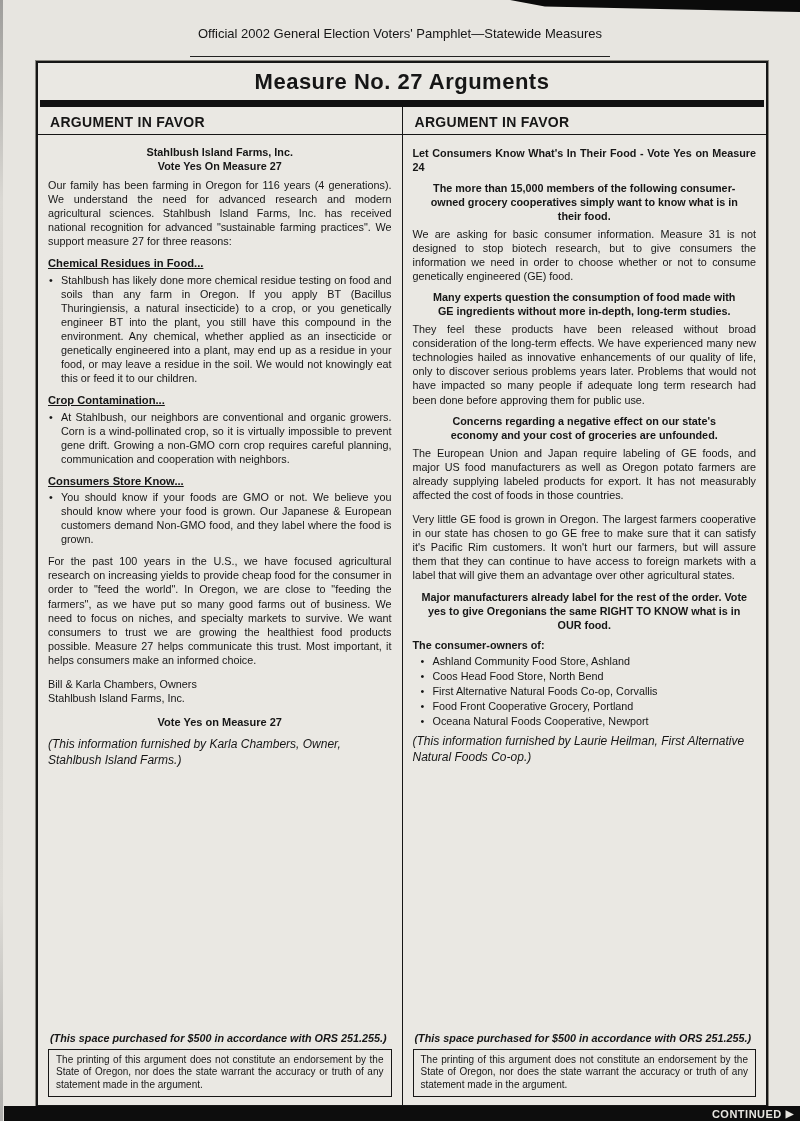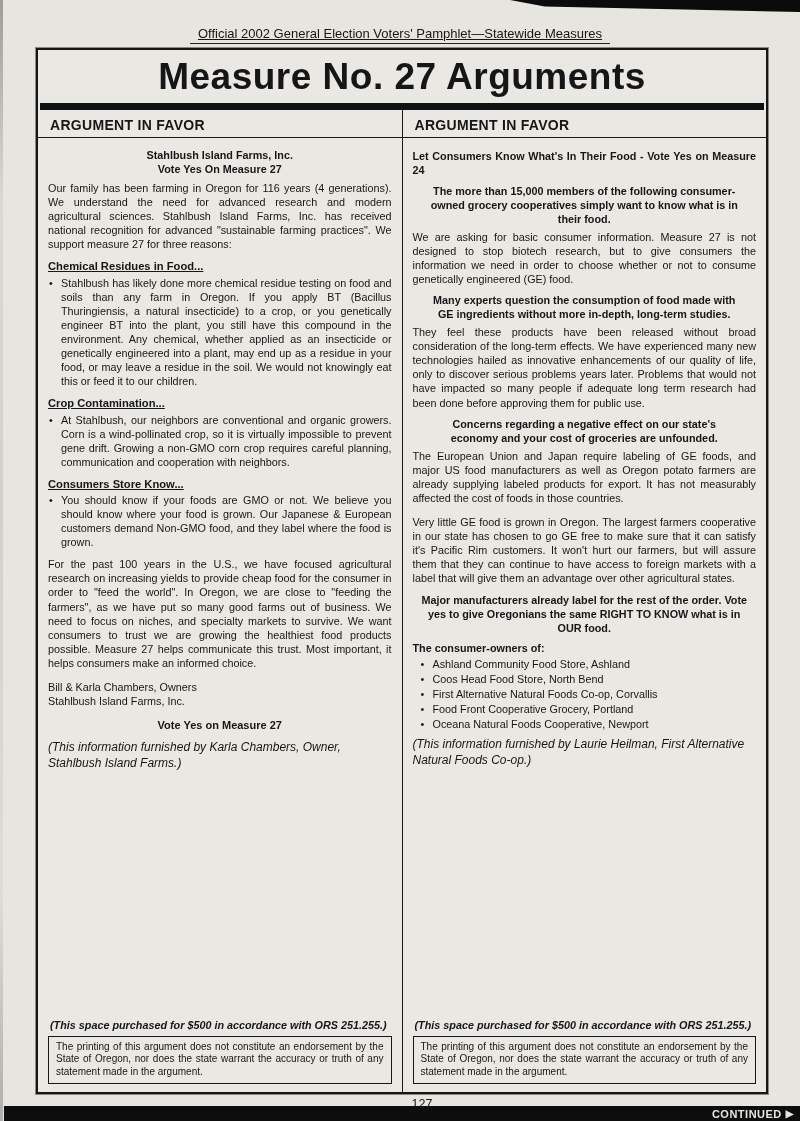--- a/index.html
+++ b/index.html
@@ -28,35 +28,34 @@
     opacity:.5;
   }
   .running-head{
     text-align:center;
     padding-top:26px;
     font-size:13px;
   }
   .running-head span{
     display:inline-block;
     border-bottom:1.5px solid #222;
-    padding:0 8px 2px 8px;
-    text-decoration:underline;
+    padding:0 8px 15px 8px;
   }
   .sheet{
     margin:4px 32px 0 36px;
     height:1046px;
     border:2px solid #161616;
     background:#eae8e3;
     box-shadow:0 0 0 1px #8a8881;
     display:flex;flex-direction:column;
     box-sizing:border-box;
   }
   .measure-title{
     text-align:center;
-    font-size:37px;
+    font-size:22px;
     font-weight:bold;
     letter-spacing:.5px;
     padding:6px 0 5px 0;
   }
   .thick-rule{
     height:7px;background:#111;margin:0 2px;
   }
   .columns{
     flex:1;display:flex;min-height:0;
   }
@@ -172,21 +171,21 @@
       </div>
 
       <div class="col right">
         <div class="arg-head">ARGUMENT IN FAVOR</div>
         <div class="arg-rule"></div>
 
         <div class="body-txt">
           <div class="para bold-title">Let Consumers Know What's In Their Food - Vote Yes on Measure 24</div>
 
           <div class="center-bold">The more than 15,000 members of the following consumer-owned grocery cooperatives simply want to know what is in their food.</div>
-          <div class="para" style="margin-top:0;">We are asking for basic consumer information. Measure 27 is not designed to stop biotech research, but to give consumers the information we need in order to choose whether or not to consume genetically engineered (GE) food.</div>
+          <div class="para" style="margin-top:0;">We are asking for basic consumer information. Measure 31 is not designed to stop biotech research, but to give consumers the information we need in order to choose whether or not to consume genetically engineered (GE) food.</div>
 
           <div class="center-bold">Many experts question the consumption of food made with GE ingredients without more in-depth, long-term studies.</div>
           <div class="para" style="margin-top:0;">They feel these products have been released without broad consideration of the long-term effects. We have experienced many new technologies hailed as innovative enhancements of our quality of life, only to discover serious problems years later. Problems that would not have impacted so many people if adequate long term research had been done before approving them for public use.</div>
 
           <div class="center-bold">Concerns regarding a negative effect on our state's economy and your cost of groceries are unfounded.</div>
           <div class="para" style="margin-top:0;">The European Union and Japan require labeling of GE foods, and major US food manufacturers as well as Oregon potato farmers are already supplying labeled products for export. It has not measurably affected the cost of foods in those countries.</div>
 
           <div class="para" style="margin-top:10px;">Very little GE food is grown in Oregon. The largest farmers cooperative in our state has chosen to go GE free to make sure that it can satisfy it's Pacific Rim customers. It won't hurt our farmers, but will assure them that they can continue to have access to foreign markets with a label that will give them an advantage over other agricultural states.</div>
 
           <div class="center-bold tight">Major manufacturers already label for the rest of the order. Vote yes to give Oregonians the same RIGHT TO KNOW what is in OUR food.</div>

